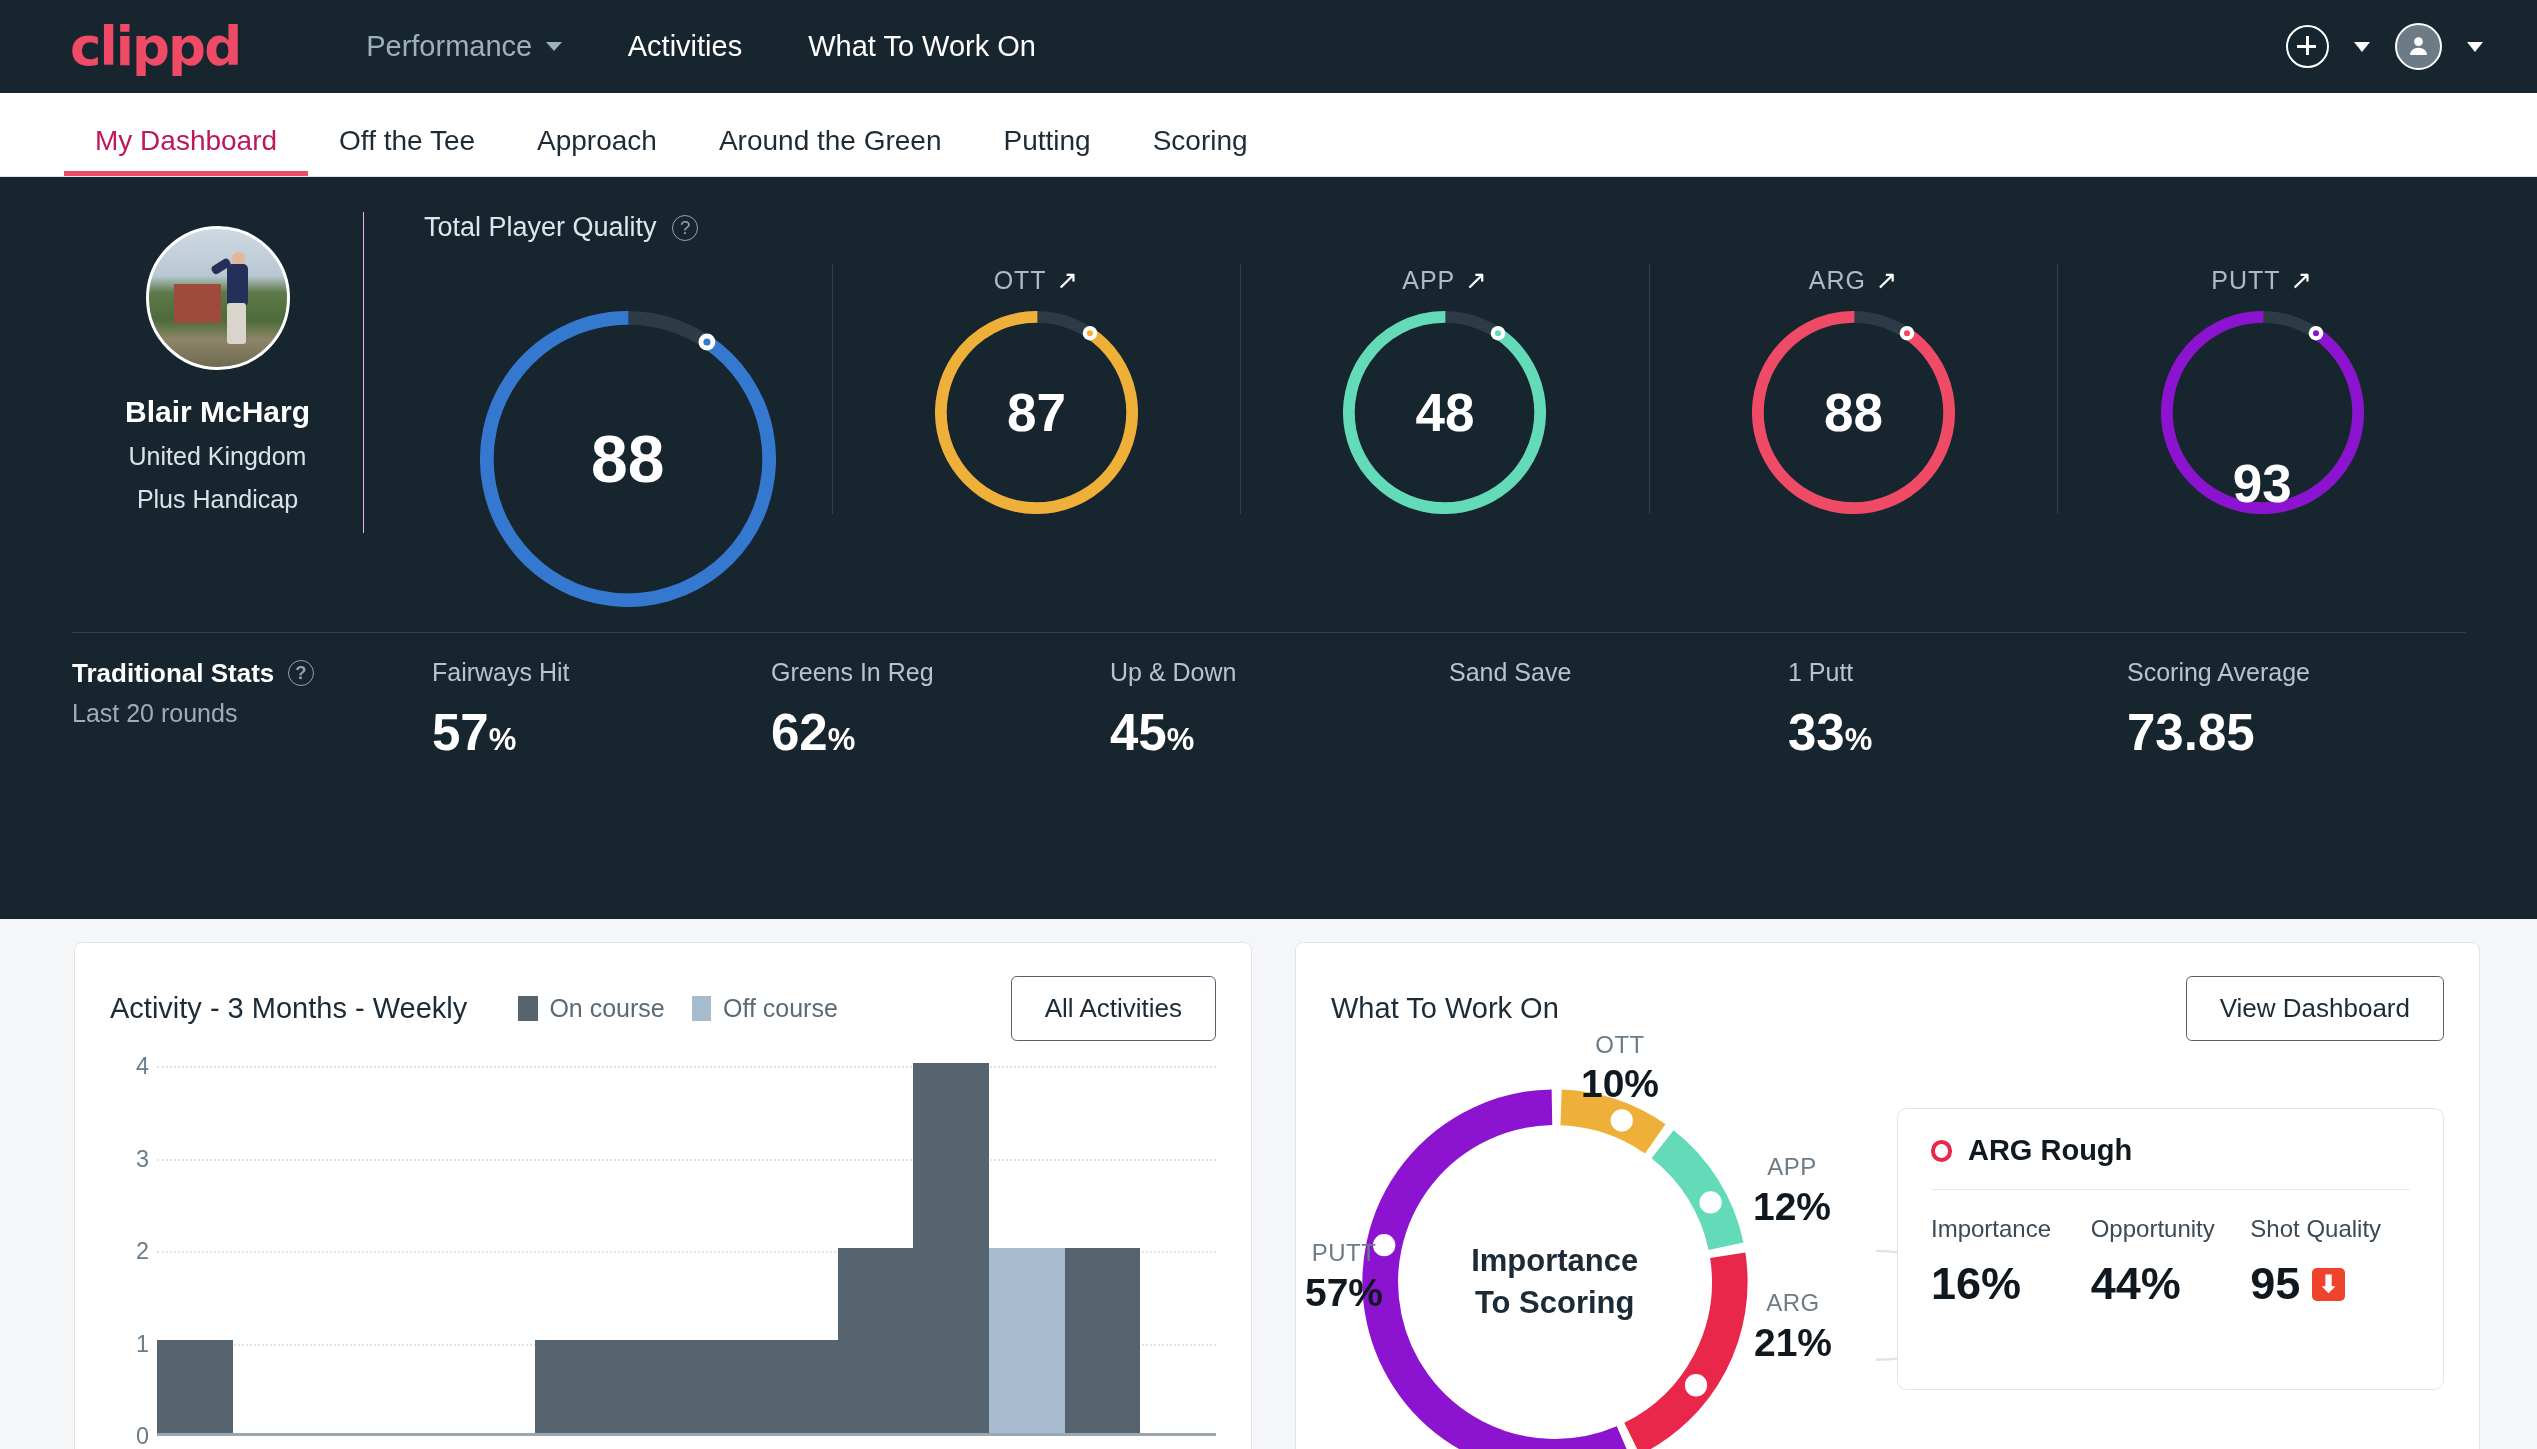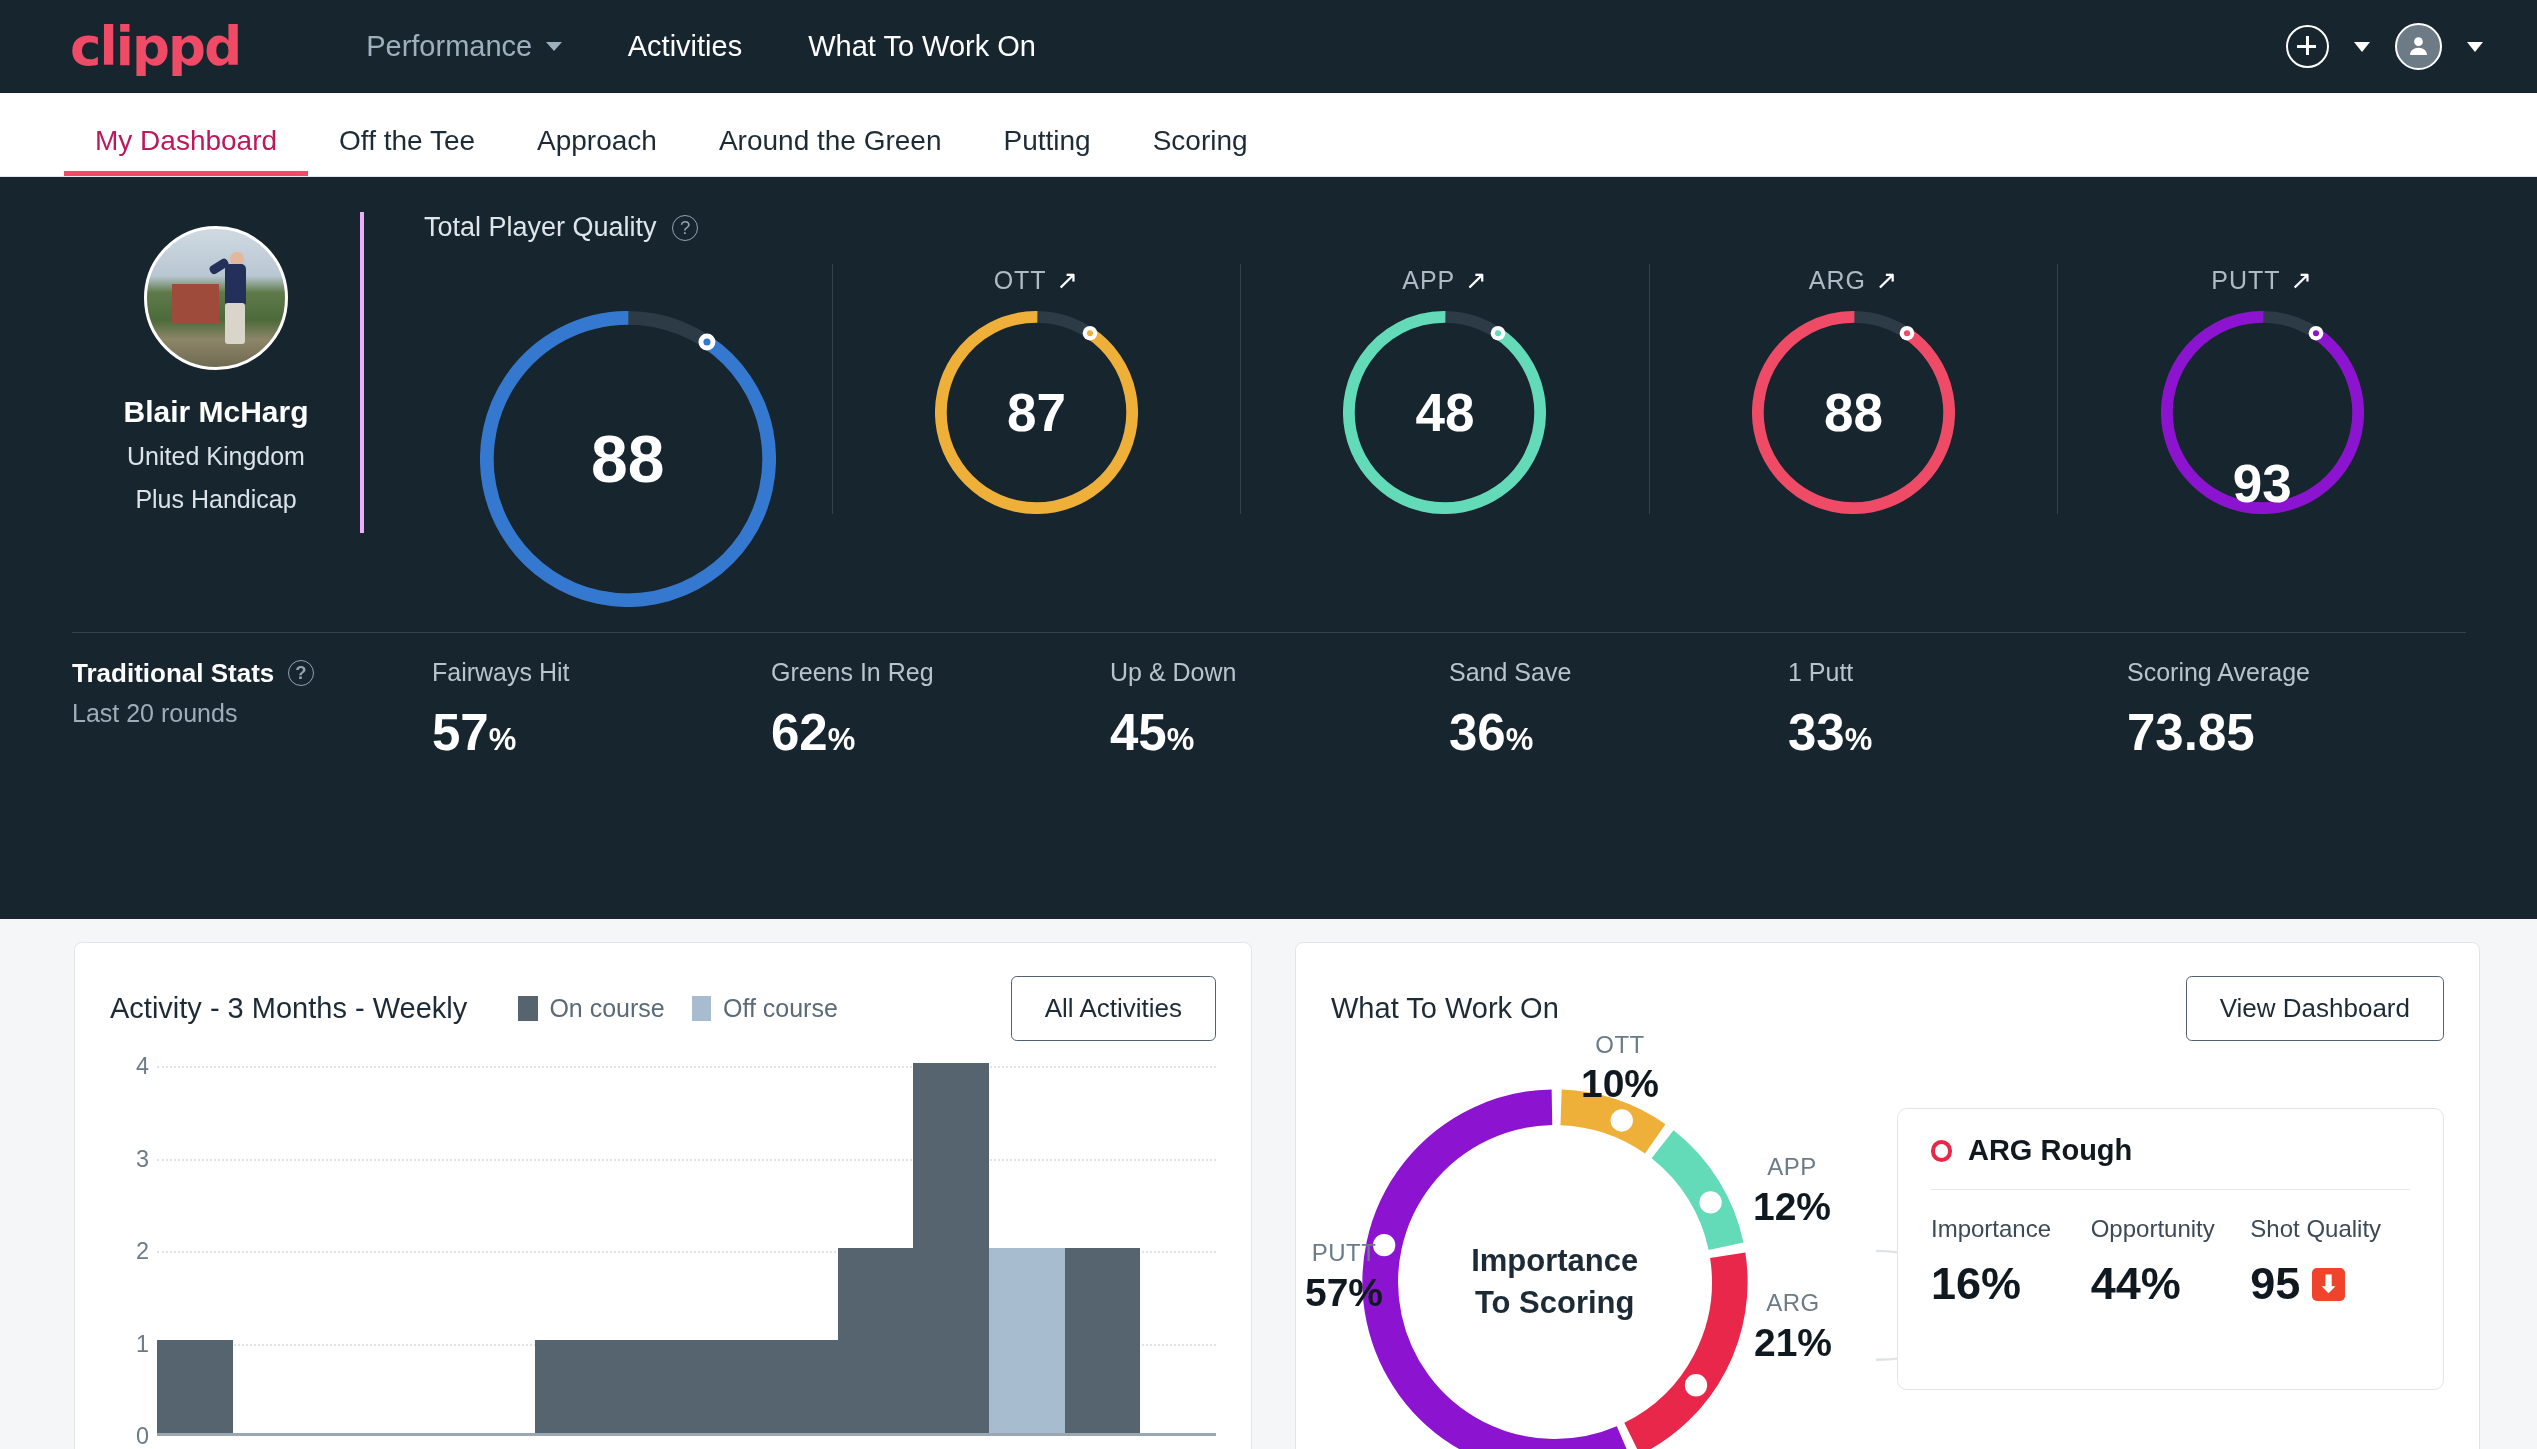--- a/index.html
+++ b/index.html
@@ -110,21 +110,21 @@
   .hero {
     background: #17252f;
     padding: 35px 72px 43px 72px;
     height: 742px;
   }
   .hero-top { display: flex; align-items: flex-start; }
   .profile {
     width: 292px;
     display: flex; flex-direction: column; align-items: center;
     padding-top: 13.6px;
-    border-right: 4px solid #f0abfc;
+    border-right: 1px solid #f0abfc;
     min-height: 321px;
   }
   .avatar-photo {
     width: 144px; height: 144px;
     border-radius: 50%;
     border: 3.9px solid #fff;
     overflow: hidden;
     position: relative;
     background: linear-gradient(180deg,#cfd9e2 0%,#b9c7d2 34%,#5f7a4a 46%,#4c6b3a 66%,#8d8568 80%,#6f6a52 100%);
   }
@@ -454,21 +454,20 @@
         <div class="trad-item">
           <div class="trad-label">Greens In Reg</div>
           <div class="trad-value">62<span class="unit">%</span></div>
         </div>
         <div class="trad-item">
           <div class="trad-label">Up &amp; Down</div>
           <div class="trad-value">45<span class="unit">%</span></div>
         </div>
         <div class="trad-item">
           <div class="trad-label">Sand Save</div>
-          <div class="trad-value">36<span class="unit">%</span></div>
         </div>
         <div class="trad-item">
           <div class="trad-label">1 Putt</div>
           <div class="trad-value">33<span class="unit">%</span></div>
         </div>
         <div class="trad-item">
           <div class="trad-label">Scoring Average</div>
           <div class="trad-value">73.85</div>
         </div>
       </div>

